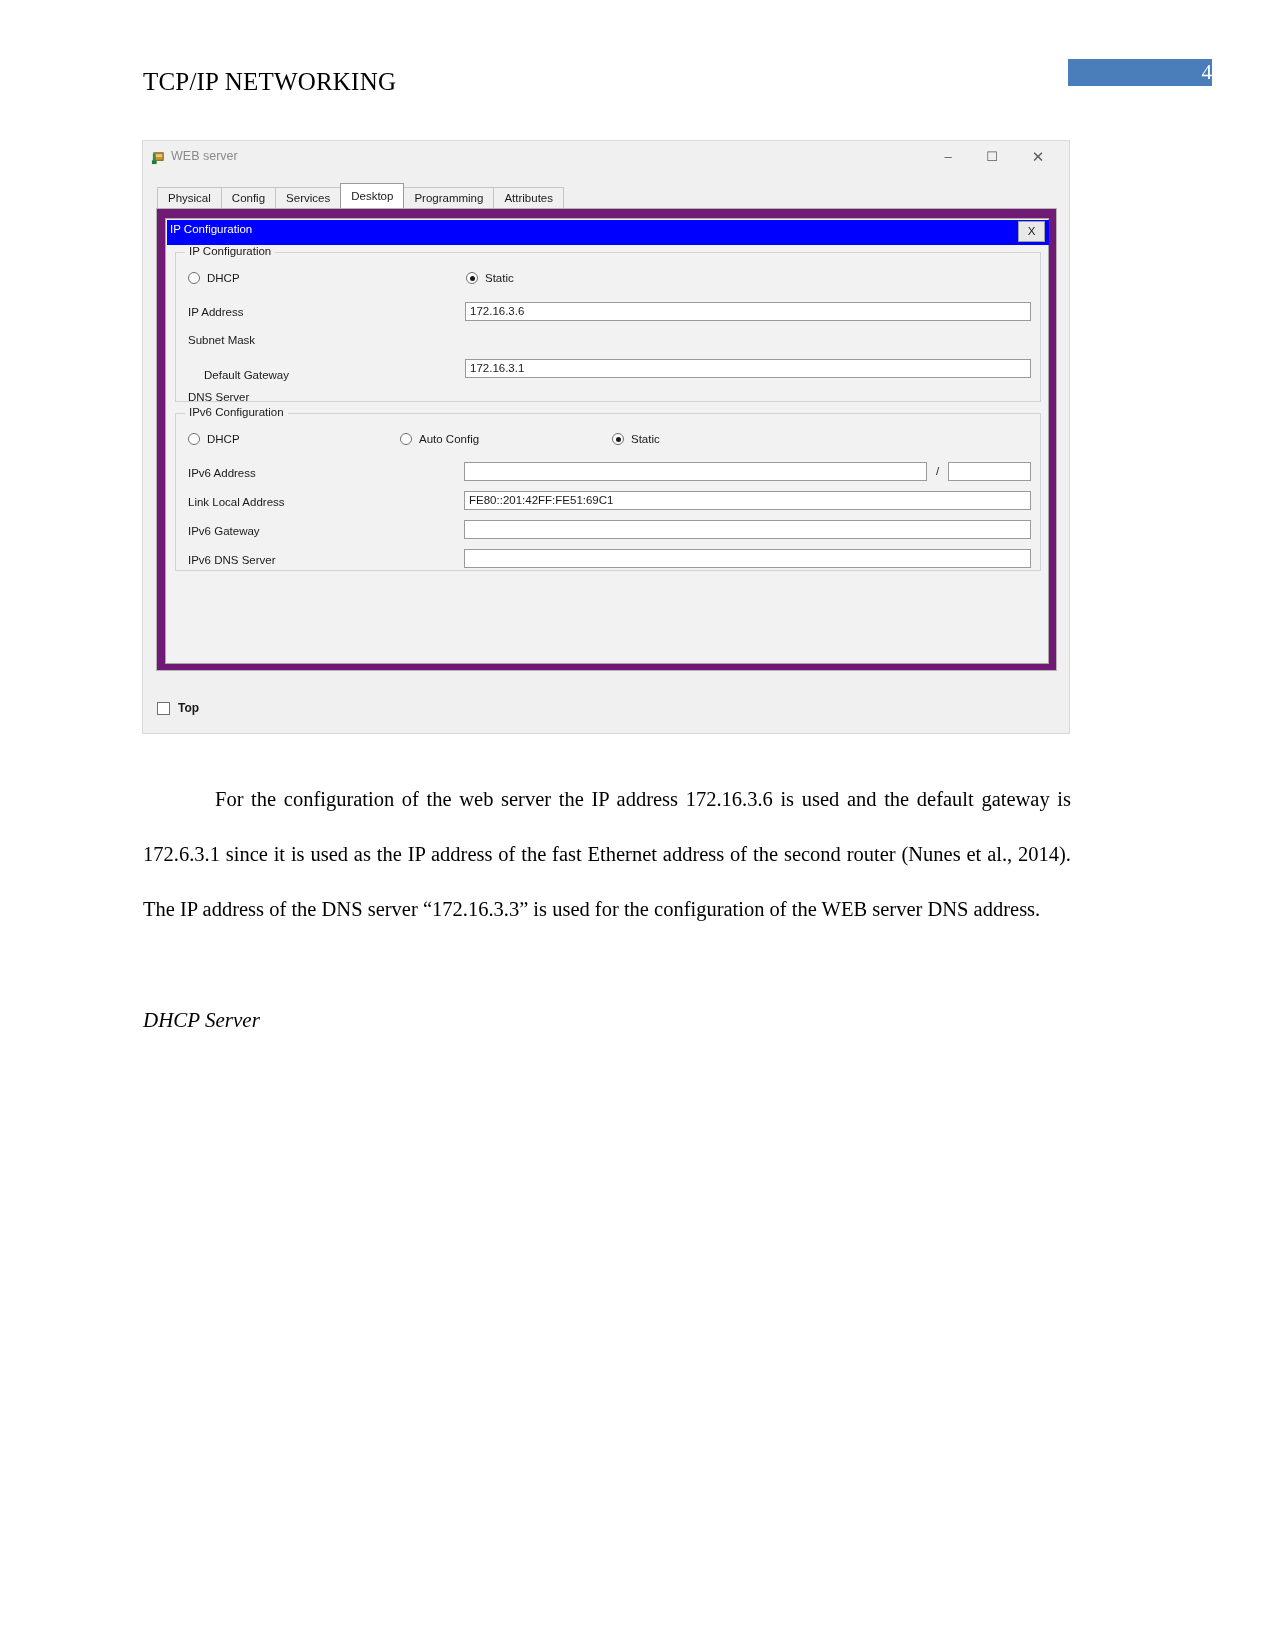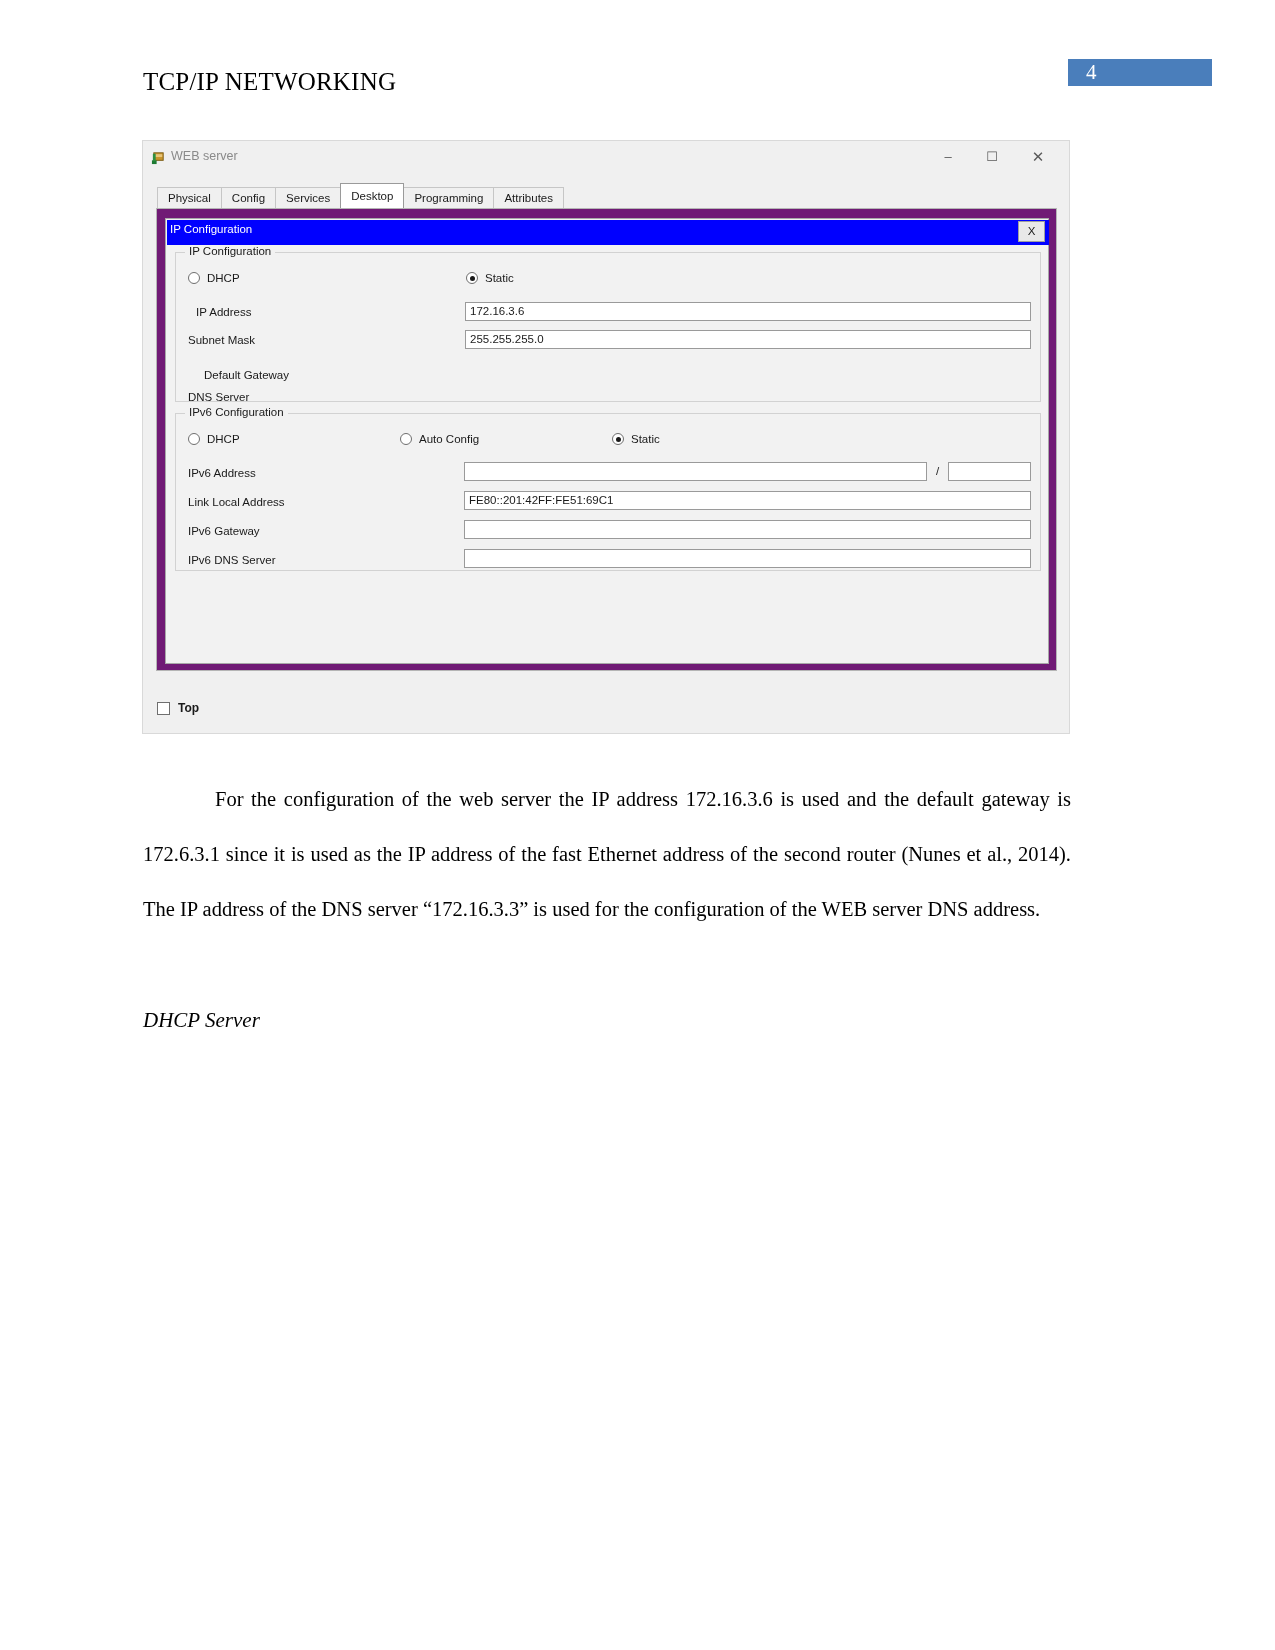--- a/index.html
+++ b/index.html
@@ -14,20 +14,21 @@
     font-family: "Liberation Serif", serif;
     overflow: hidden;
   }
 
   
   #doc-header {
     position: absolute;
     left: 0; top: 0;
     width: 1275px;
     height: 120px;
+    text-align: right;
   }
   #doc-title {
     position: absolute;
     left: 143px;
     top: 68px;
     font-family: "Liberation Serif", serif;
     font-size: 25px;
     color: #000000;
     letter-spacing: .2px;
     white-space: nowrap;
@@ -364,27 +365,27 @@
 
         <div class="radio" style="left:12px; top:19px;">
           <span class="dot"></span>
           <span>DHCP</span>
         </div>
         <div class="radio checked" style="left:290px; top:19px;">
           <span class="dot"></span>
           <span>Static</span>
         </div>
 
-        <div class="field-label" style="left:20px; top:53px;">IP Address</div>
+        <div class="field-label" style="left:12px; top:53px;">IP Address</div>
         <div class="textfield" style="left:289px; top:49px; width:566px;">172.16.3.6</div>
 
         <div class="field-label" style="left:12px; top:81px;">Subnet Mask</div>
-        <div class="textfield" style="left:289px; top:77px; width:566px;">255.255.255.0</div>
 
         <div class="field-label" style="left:28px; top:110px;margin-top:6px;">Default Gateway</div>
+        <div class="textfield" style="left:289px; top:106px; width:566px;">172.16.3.1</div>
 
         <div class="field-label" style="left:12px; top:138px;">DNS Server</div>
       </div>
 
       <div class="groupbox" id="group-ipv6">
         <span class="group-legend">IPv6 Configuration</span>
 
         <div class="radio" style="left:12px; top:19px;">
           <span class="dot"></span>
           <span>DHCP</span>

